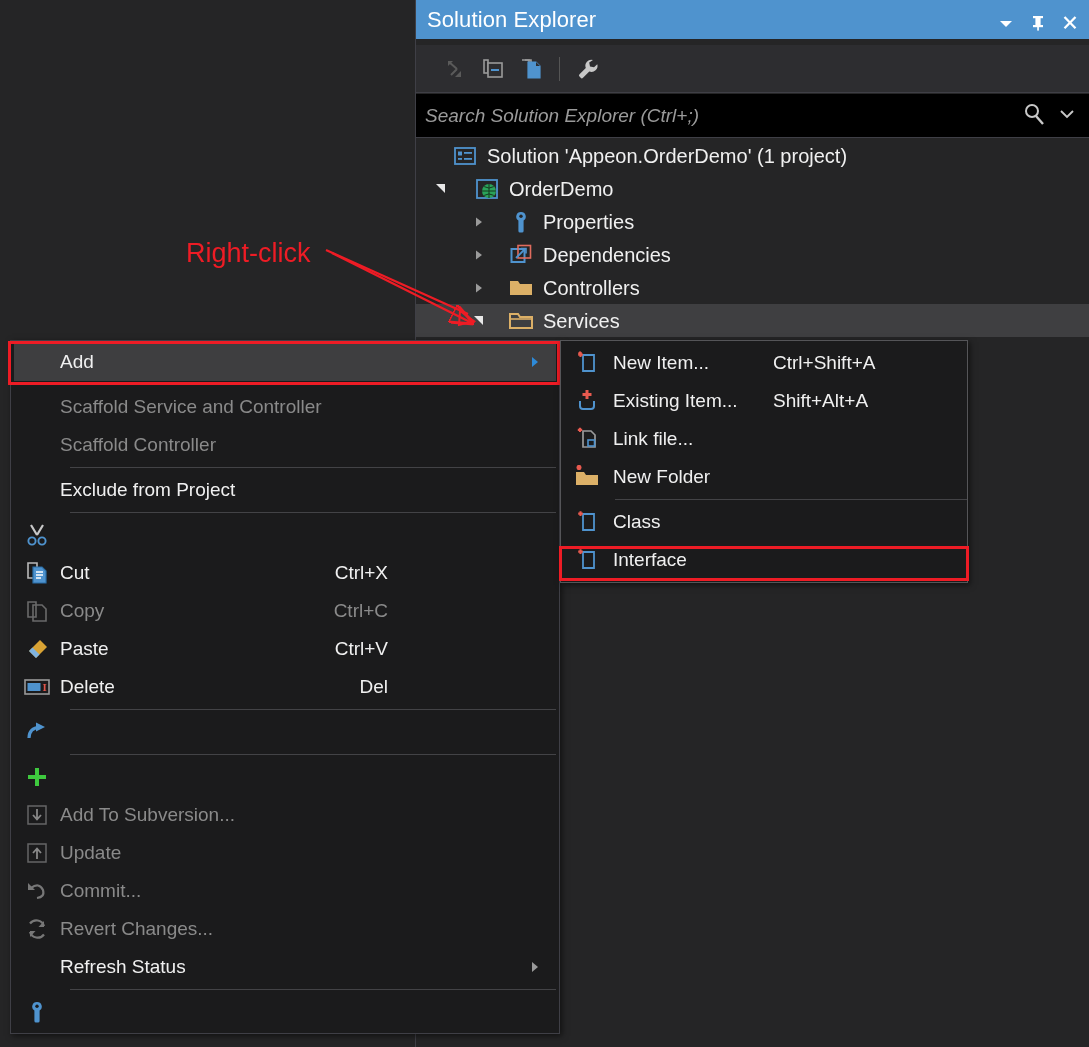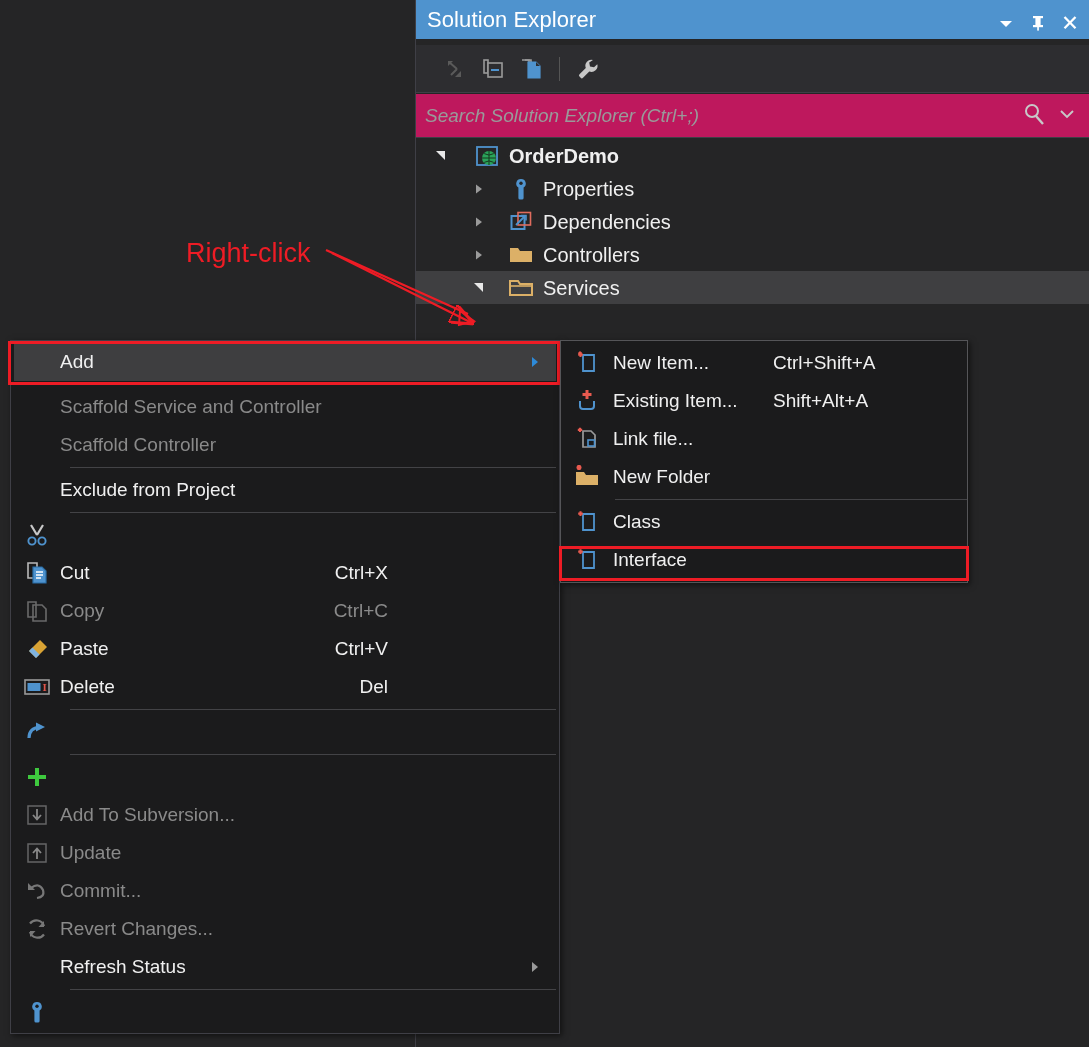--- a/index.html
+++ b/index.html
@@ -89,21 +89,21 @@
   .tb-sep {
     width: 1px; height: 24px;
     background: #555;
     margin: 0 9px;
   }
 
   #se-search {
     position: absolute;
     left: 0; top: 94px;
     width: 673px; height: 44px;
-    background: #be185d;
+    background: #000000;
     border-bottom: 1px solid #3f3f46;
     display: flex;
     align-items: center;
     box-sizing: border-box;
   }
   #se-search-input {
     flex: 1;
     background: transparent;
     border: none;
     outline: none;
@@ -130,21 +130,21 @@
   }
   .tree-row {
     height: 33px;
     display: flex;
     align-items: center;
     font-size: 20px;
     color: #f0f0f0;
     white-space: nowrap;
   }
   .tree-row.selected { background: #3f3f41; }
-  .tree-row.bold { font-weight: bold; }
+  .tree-row.bold { font-weight: normal; }
   .twisty {
     width: 22px; height: 33px;
     display: flex;
     align-items: center;
     justify-content: center;
     flex: 0 0 auto;
   }
   .tree-icon {
     width: 26px; height: 26px;
     display: flex;
@@ -346,20 +346,33 @@
       <span>
         <svg width="20" height="20" viewBox="0 0 20 20">
           <path d="M4 7 L10 13 L16 7" fill="none" stroke="#c8c8c8" stroke-width="1.9"></path>
         </svg>
       </span>
     </div>
   </div>
 
   <div id="se-tree">
 
+    <div class="tree-row" style="padding-left:14px;">
+      <div class="twisty"></div>
+      <div class="tree-icon">
+        <svg width="24" height="24" viewBox="0 0 24 24">
+          <rect x="2" y="4" width="20" height="16" fill="none" stroke="#4f93ce" stroke-width="1.8"></rect>
+          <rect x="5" y="7.5" width="4" height="4" fill="#4f93ce"></rect>
+          <rect x="11" y="8" width="8" height="1.8" fill="#4f93ce"></rect>
+          <rect x="5" y="14" width="4" height="1.8" fill="#4f93ce"></rect>
+          <rect x="11" y="14" width="8" height="1.8" fill="#4f93ce"></rect>
+        </svg>
+      </div>
+      <div class="tree-label">Solution 'Appeon.OrderDemo' (1 project)</div>
+    </div>
 
     <div class="tree-row bold" style="padding-left:14px;">
       <div class="twisty">
         <svg width="14" height="14" viewBox="0 0 14 14">
             <path d="M2 2 L11 11 L11 2 Z" fill="#e8e8e8"></path>
           </svg>
       </div>
       <div class="tree-icon" style="margin-left:22px;">
         <svg width="24" height="24" viewBox="0 0 24 24">
           <rect x="2" y="3" width="20" height="18" fill="none" stroke="#4f93ce" stroke-width="1.8"></rect>

